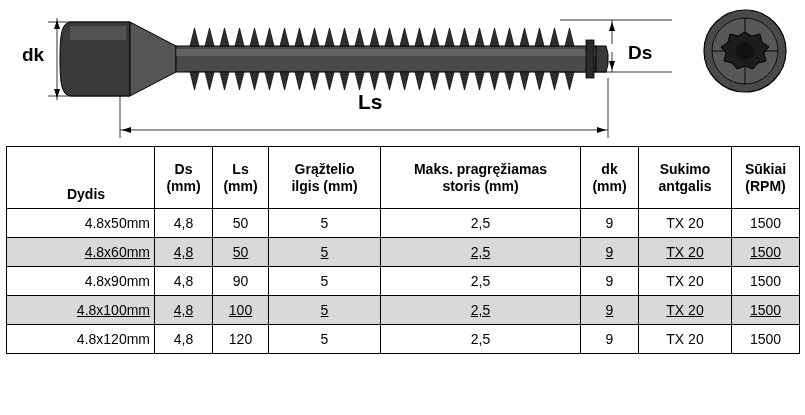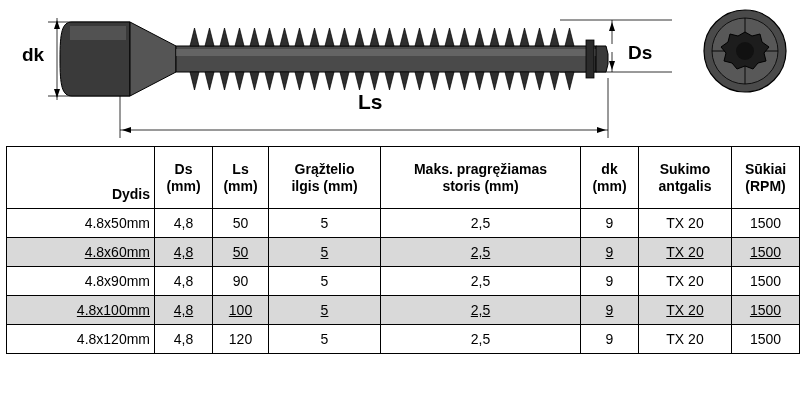--- a/index.html
+++ b/index.html
@@ -79,21 +79,21 @@
     height: 54px;
     background: #ffffff;
     font-size: 14px;
   }
   table.spec thead th .l1,
   table.spec thead th .l2 {
     display: block;
     white-space: nowrap;
   }
   table.spec thead th.hdr-dydis {
-    text-align: right;
+    text-align: center;
     padding-left: 15px;
     vertical-align: bottom;
     padding-bottom: 6px;
   }
   table.spec tbody td {
     height: 26px;
     font-size: 14px;
   }
   table.spec tbody td.c-size {
     text-align: right;

